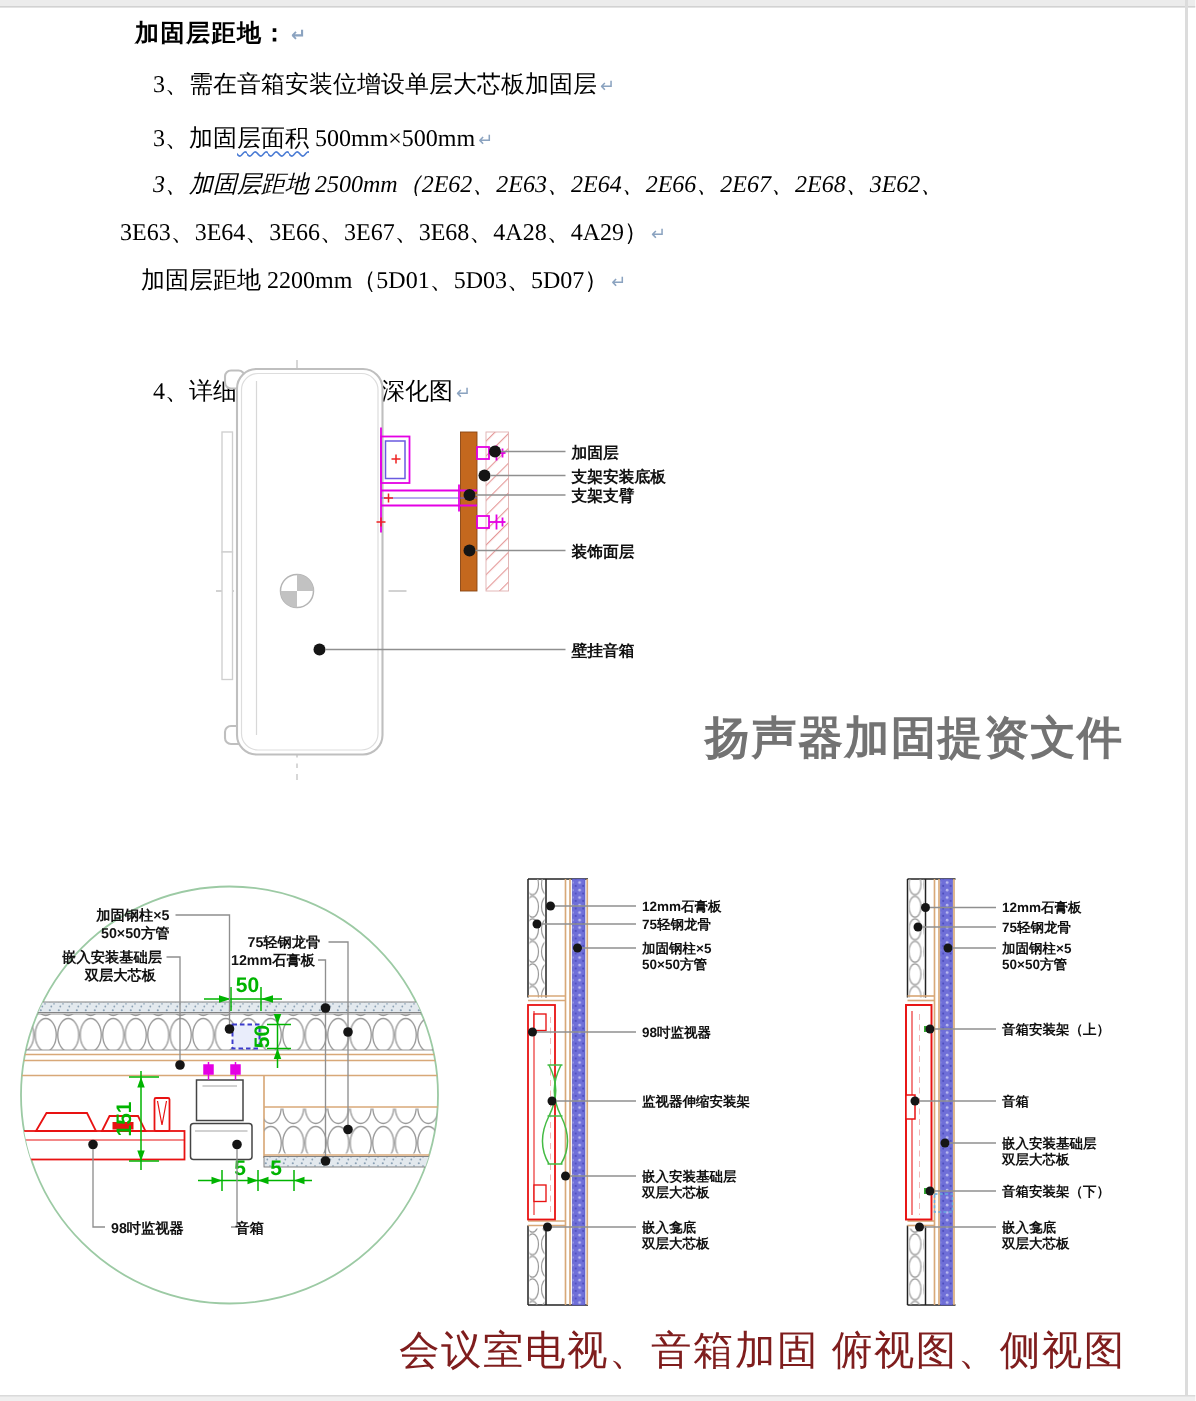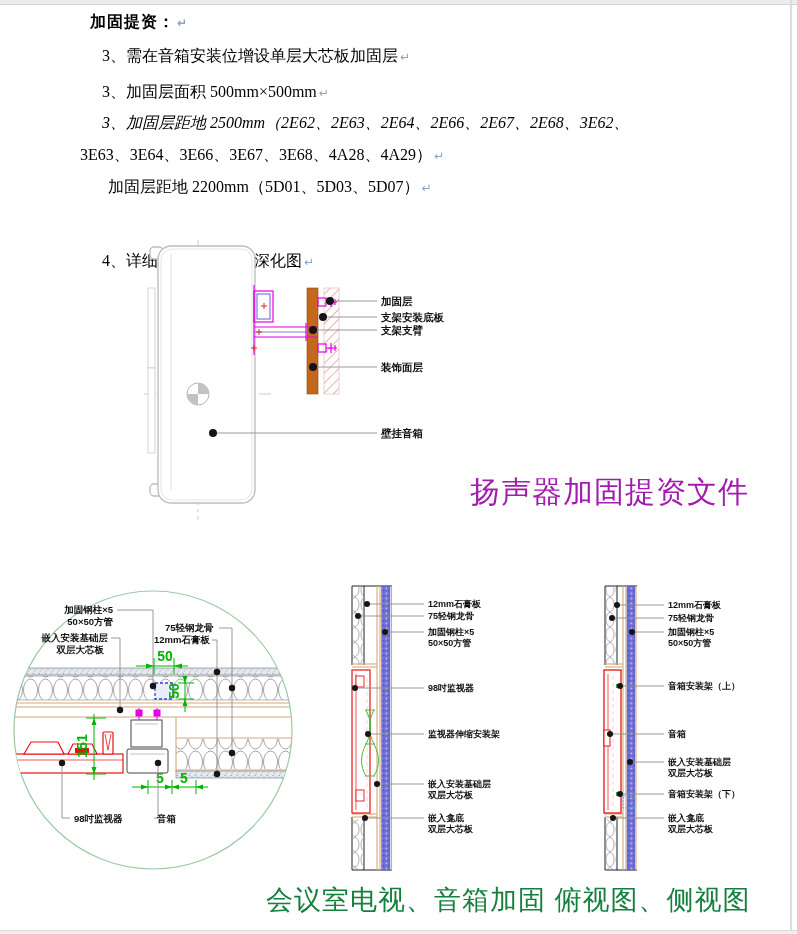--- a/index.html
+++ b/index.html
@@ -11,30 +11,30 @@
   .edge-right{position:absolute;left:790px;top:0;width:2px;height:934px;background:#dcdcdc;}
   .edge-bottom{position:absolute;left:0;top:930px;width:797px;height:4px;background:#efefef;border-top:1px solid #dadada;}
 
   .docline{
     position:absolute;white-space:nowrap;color:#000;
     font-family:"Liberation Serif","DejaVu Serif",serif;font-size:16px;
   }
   .docline.bold{font-weight:bold;letter-spacing:1px;}
   .pm{color:#8ba3c0;font-family:"DejaVu Sans",sans-serif;font-size:12px;margin-left:2px;}
   .wavy{
-    text-decoration-style:wavy;
+    text-decoration:underline;text-decoration-style:wavy;
     text-decoration-color:#4a7bd4;text-decoration-thickness:1px;text-underline-offset:3px;
   }
   .overlay-title{
     position:absolute;left:470px;top:472px;white-space:nowrap;
-    font-size:30px;color:#a21caf;letter-spacing:1px;
+    font-size:30px;color:#737373;letter-spacing:1px;font-weight:bold;
   }
   .caption{
     position:absolute;left:266px;top:882px;white-space:nowrap;
-    font-size:27px;color:#15803d;letter-spacing:1px;
+    font-size:27px;color:#7f1d1d;letter-spacing:1px;
   }
   svg{position:absolute;overflow:visible;}
   .cad{font-family:"Liberation Sans","DejaVu Sans",sans-serif;font-weight:bold;fill:#111;}
   .dim{font-family:"Liberation Sans","DejaVu Sans",sans-serif;font-weight:bold;fill:#00b400;}
   .ld{stroke:#8f8f8f;stroke-width:0.9;fill:none;}
   .dt{fill:#151515;}
   .tan{stroke:#d8a878;stroke-width:1.1;fill:none;}
   .grn{stroke:#00b400;stroke-width:1;fill:none;}
 </style>
 </head>
@@ -63,31 +63,31 @@
       <rect width="7" height="7" fill="#ffffff"></rect>
       <line x1="0" y1="0" x2="0" y2="7" stroke="#e59898" stroke-width="1.5"></line>
     </pattern>
   </defs>
 </svg>
 
 <div class="edge-top"></div>
 <div class="edge-right"></div>
 <div class="edge-bottom"></div>
 
-<div class="docline bold" style="left:90px;top:12px;"><span>加固提资：</span><span class="pm">↵</span></div>
+<div class="docline bold" style="left:90px;top:12px;"><span>加固层距地：</span><span class="pm">↵</span></div>
 
 <div class="docline" style="left:102px;top:46px;"><span>3、需在音箱安装位增设单层大芯板加固层</span><span class="pm">↵</span></div>
 
 <div class="docline" style="left:102px;top:82px;"><span>3、加固</span><span class="wavy">层面积</span><span> 500mm×500mm</span><span class="pm">↵</span></div>
 
 <div class="docline" style="left:102px;top:113px;font-style:italic;"><span>3、加固层距地 2500mm（2E62、2E63、2E64、2E66、2E67、2E68、3E62、</span></div>
 
 <div class="docline" style="left:80px;top:145px;"><span>3E63、3E64、3E66、3E67、3E68、4A28、4A29）</span><span class="pm">↵</span></div>
 
-<div class="docline" style="left:108px;top:177px;"><span>加固层距地 2200mm（5D01、5D03、5D07）</span><span class="pm">↵</span></div>
+<div class="docline" style="left:94px;top:177px;"><span>加固层距地 2200mm（5D01、5D03、5D07）</span><span class="pm">↵</span></div>
 
 <div class="docline" style="left:102px;top:206px;margin-top:45px;"><span>4、详细音箱位置参见深化图</span><span class="pm">↵</span></div>
 
 <svg style="left:140px;top:240px;" width="350" height="282" viewBox="0 0 350 282">
 
   <g stroke="#c4c4c4" stroke-width="0.9" stroke-dasharray="12 4 3 4">
     <line x1="58" y1="0" x2="58" y2="280"></line>
     <line x1="4" y1="154" x2="132" y2="154"></line>
   </g>
 

